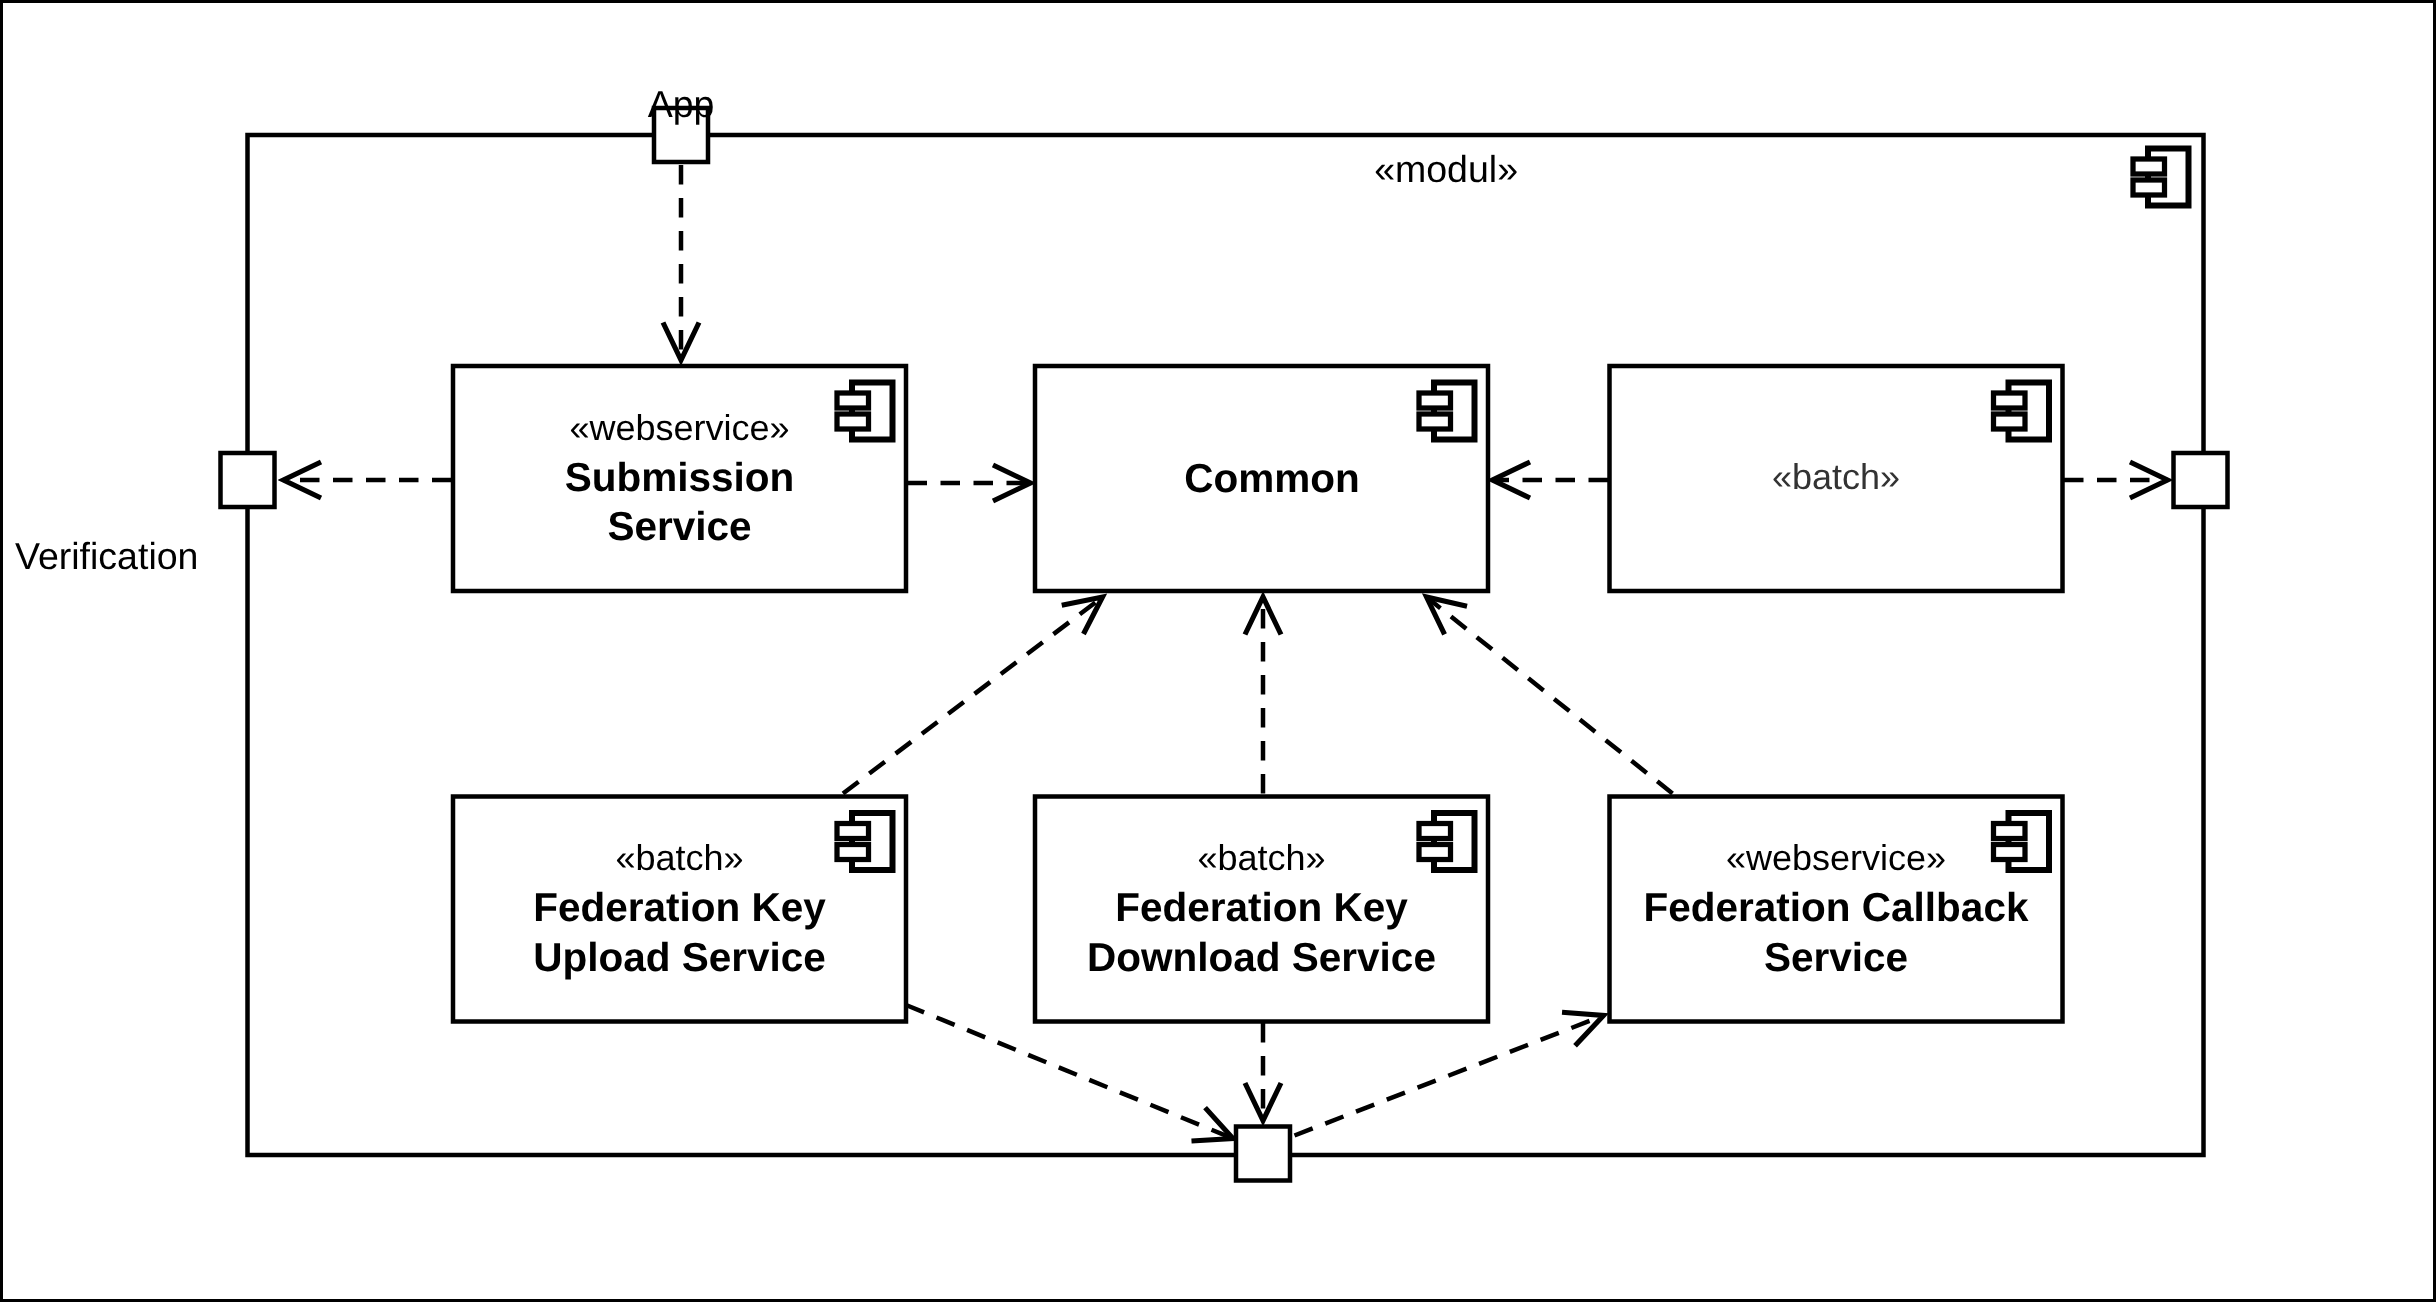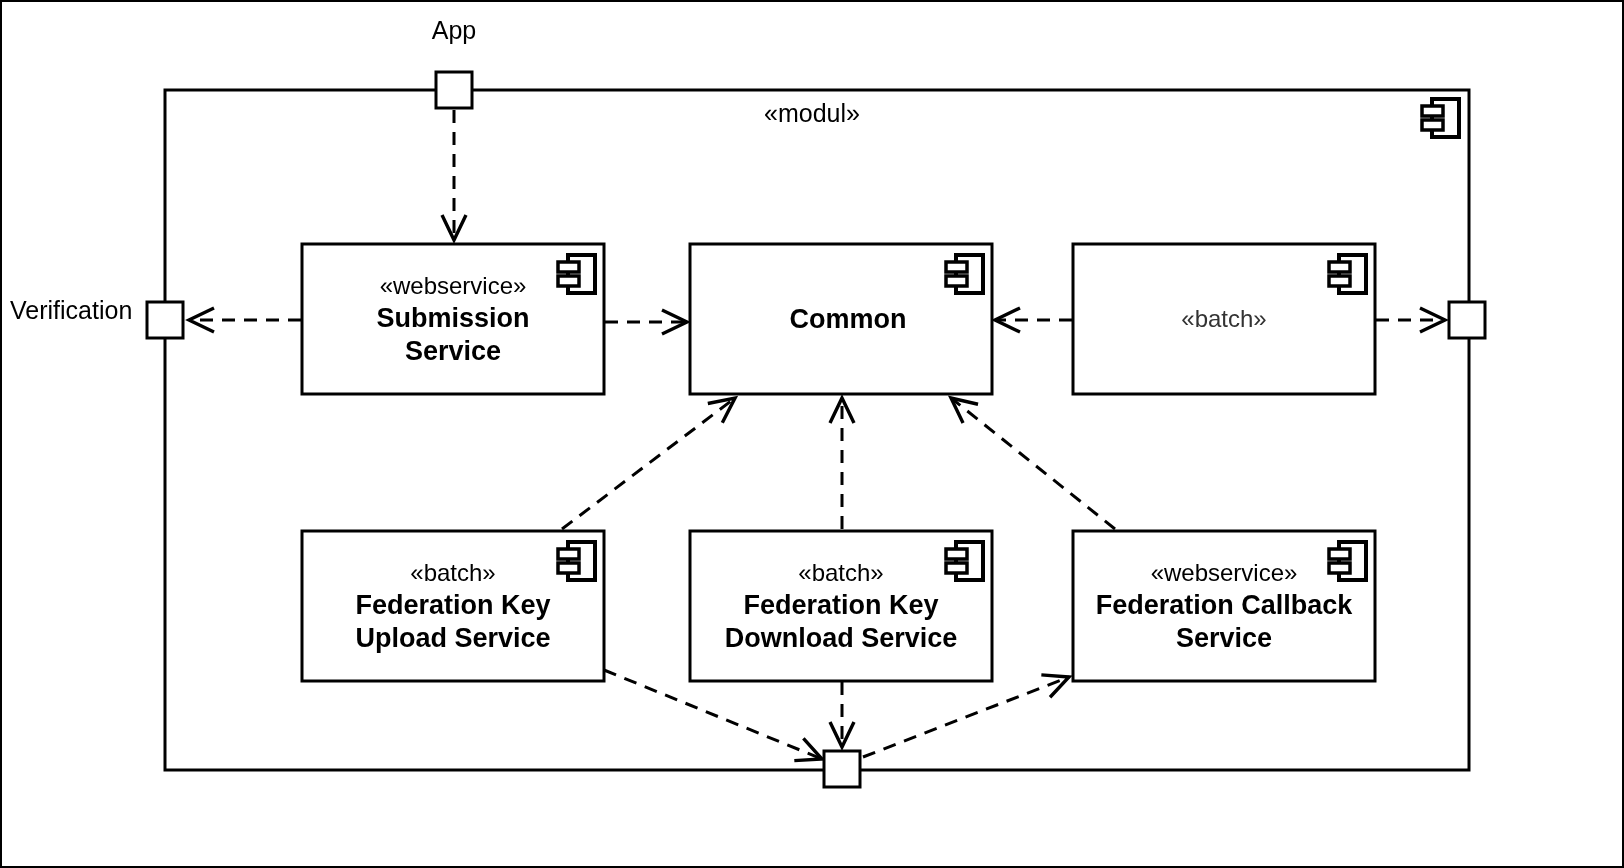--- a/index.html
+++ b/index.html
@@ -9,31 +9,31 @@
     position:relative;
     width:1624px; height:868px;
     background:var(--bg);
     border:2px solid var(--ink);
     font-family:"Liberation Sans","DejaVu Sans",sans-serif;
     color:var(--ink);
     overflow:hidden;
   }
   .layer { position:absolute; left:0; top:0; }
   .txt { position:absolute; pointer-events:none; }
-  .module-title { text-align:center; }
+  .module-title { text-align:right; }
   .module-title .stereo-lg { font-size:25px; line-height:1.25; }
   .module-title .name-lg  { font-size:28px; font-weight:bold; line-height:1.25; }
   .box-text {
     display:flex; flex-direction:column; align-items:center; justify-content:center;
     text-align:center;
   }
   .stereo { font-size:24px; line-height:1.3; white-space:pre-line; }
   .name   { font-size:27px; font-weight:bold; line-height:1.22; white-space:pre-line; }
   .box-text--distribution { color:var(--dist-ink); }
-  .port-label { font-size:25px; line-height:1.28; white-space:pre-line; }
+  .port-label { font-size:25px; line-height:1.28; white-space:pre-line;margin-top:40px; }
   .port-label--center { text-align:center; }
 </style>
 </head>
 <body>
 
 <div class="canvas">
 
   <svg class="layer" width="1624" height="868" viewBox="0 0 1624 868">
     <defs>
       <g id="comp-icon">
@@ -114,15 +114,15 @@
 Download Service</div>
   </div>
 
   <div class="txt box-text" style="left:1071px; top:529px; width:302px; height:150px;">
     <div class="stereo">«webservice»</div>
     <div class="name">Federation Callback
 Service</div>
   </div>
 
   <div class="txt port-label port-label--center" style="left:392px; top:12px; width:120px;">App</div>
-  <div class="txt port-label" style="left:8px; top:292px;">Verification</div>
+  <div class="txt port-label" style="left:8px; top:313px;">Verification</div>
 
 </div>
 
 </body></html>

